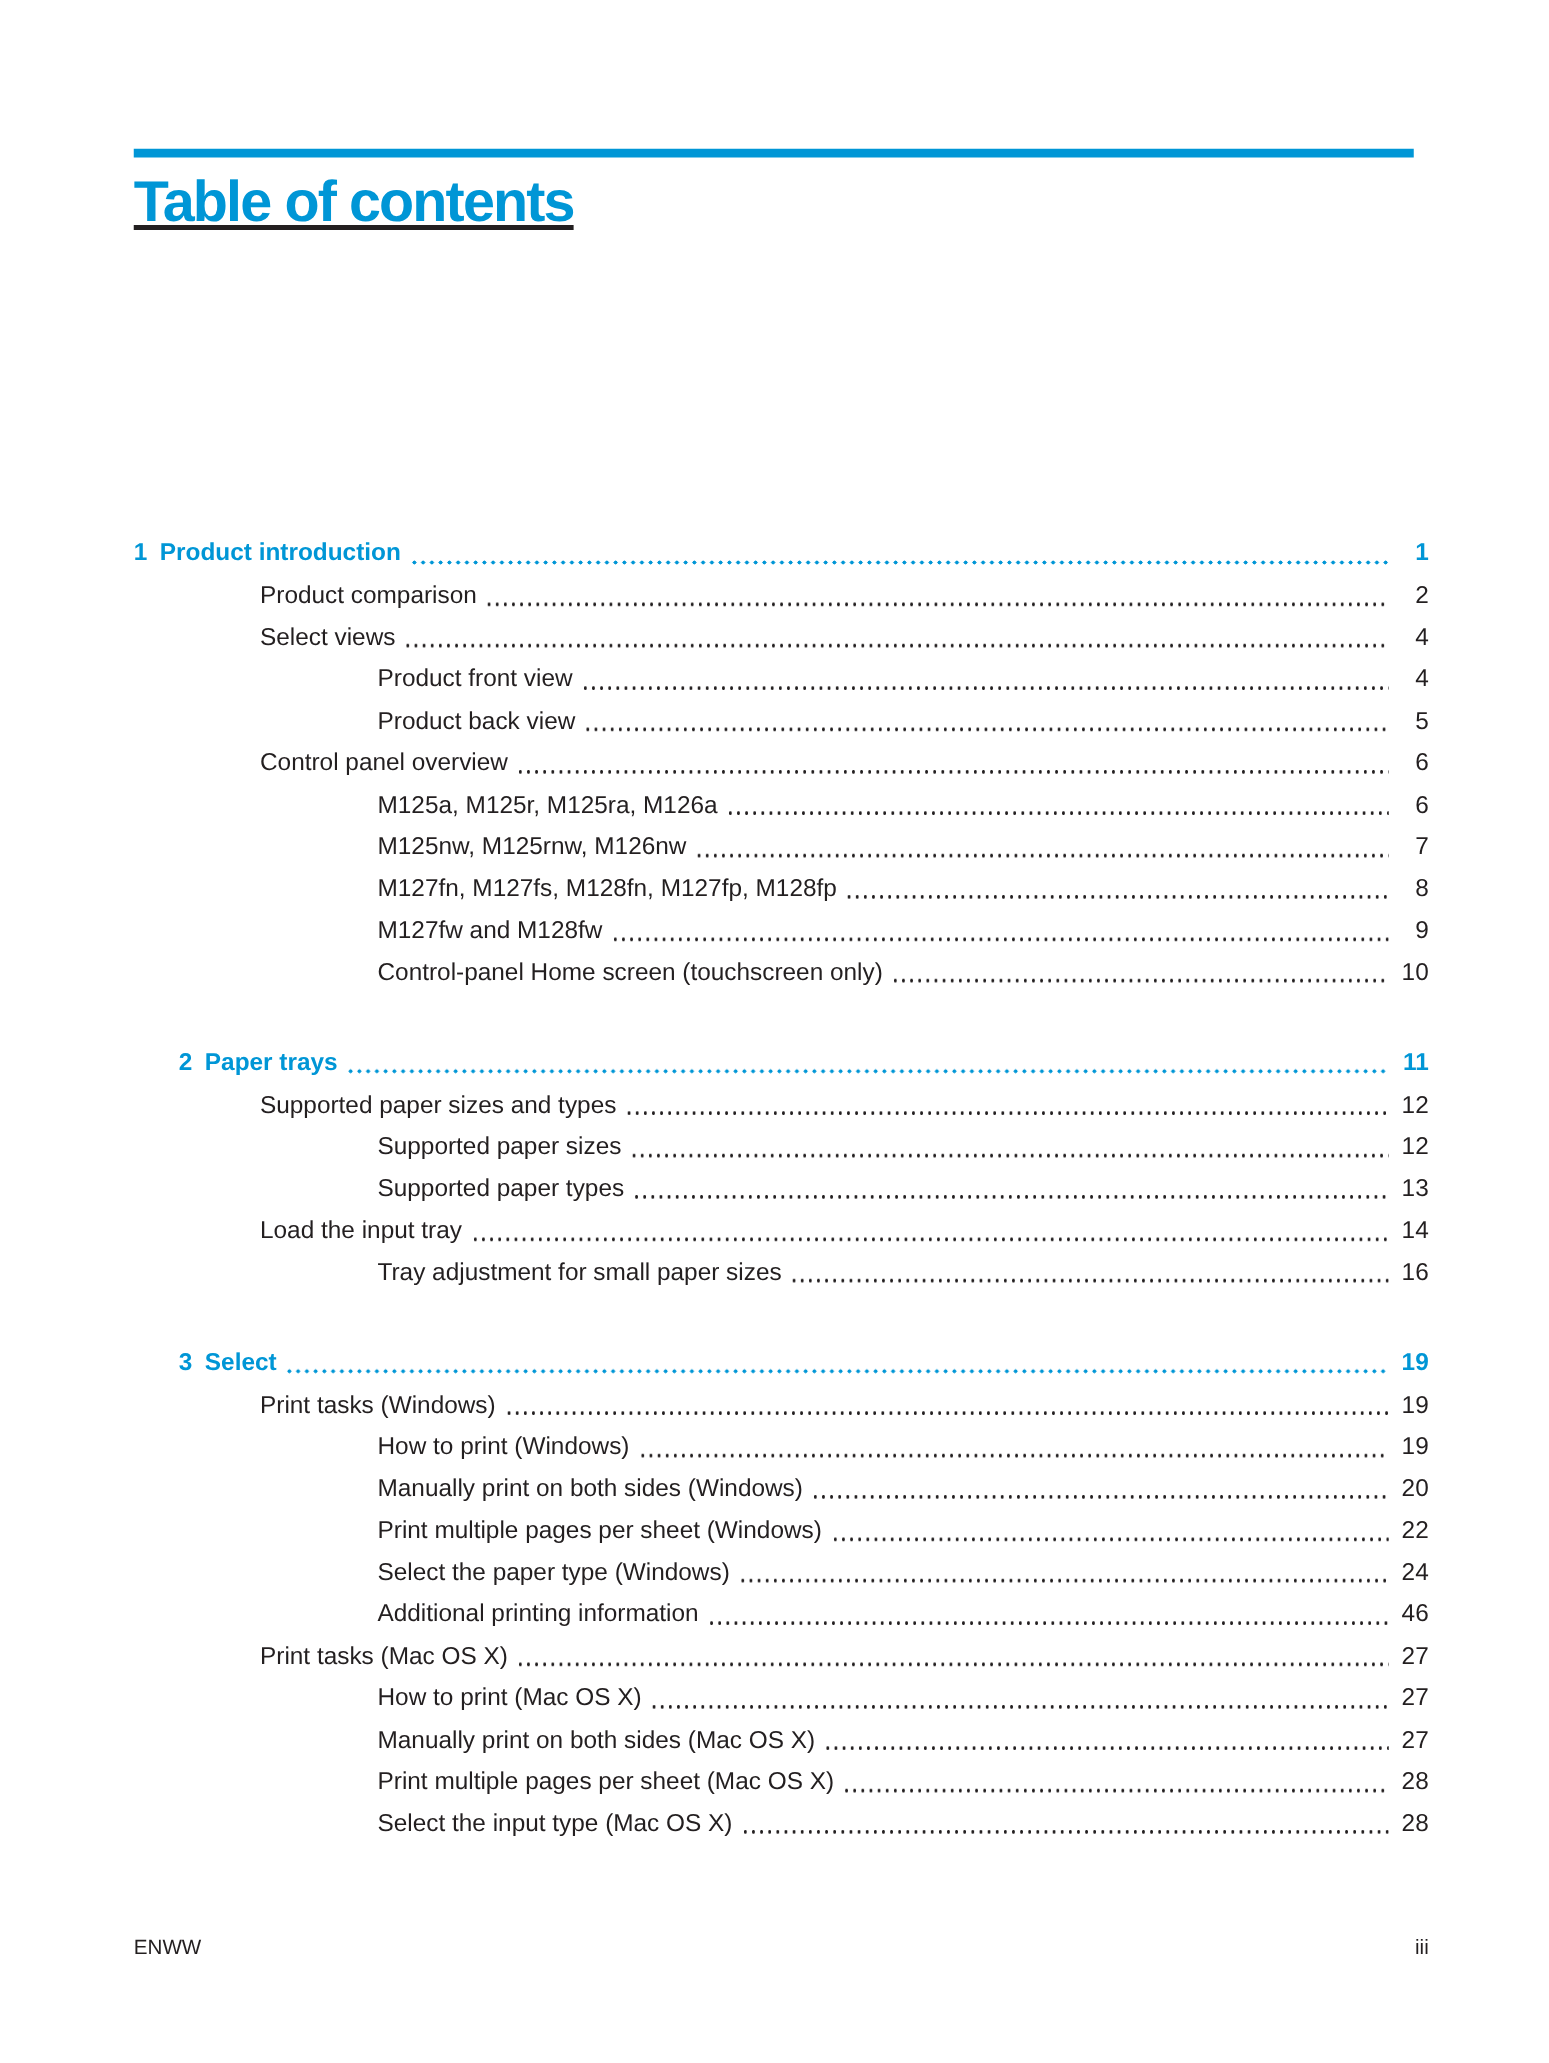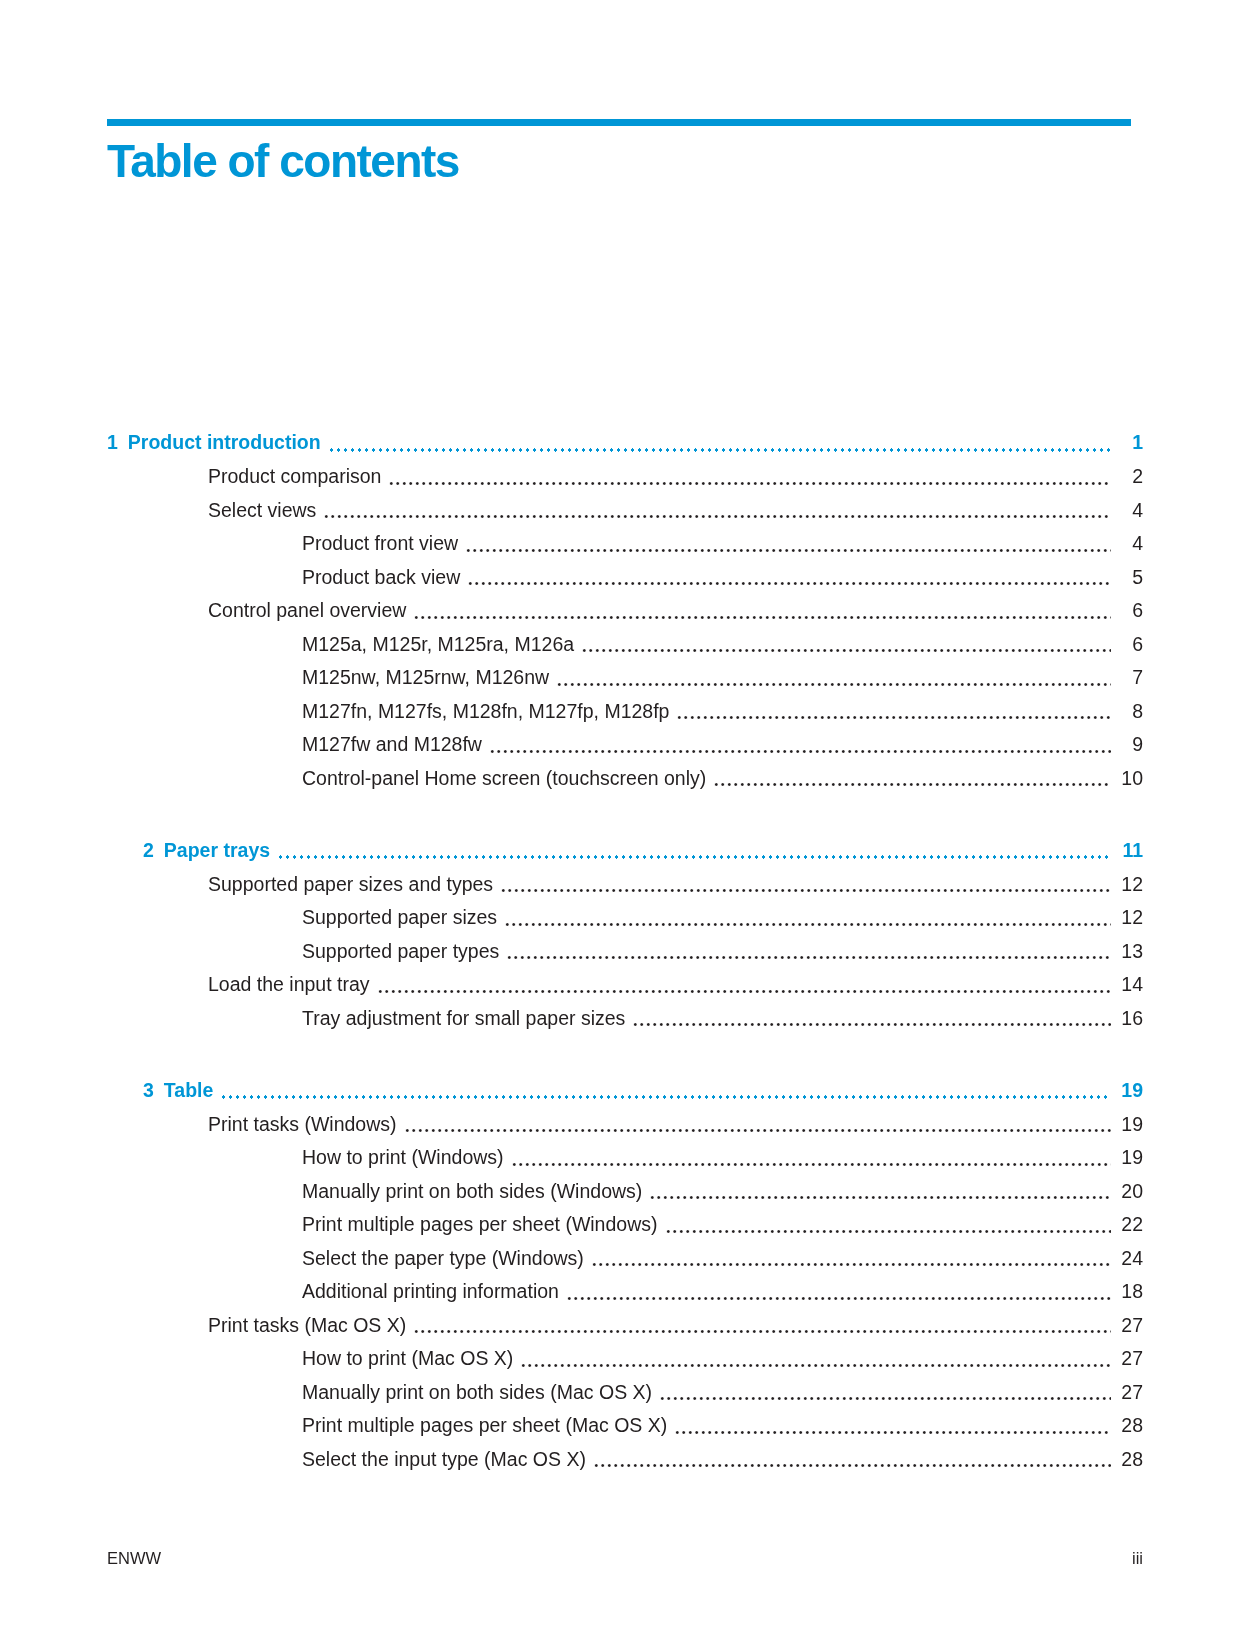--- a/index.html
+++ b/index.html
@@ -13,20 +13,21 @@
     position: relative;
     font-family: "Liberation Sans", "DejaVu Sans", sans-serif;
     color: #231f20;
     overflow: hidden;
   }
   .header {
     position: absolute;
     top: 119px;
     left: 107px;
     right: 108px;
+    text-decoration: underline;
   }
   .rule {
     height: 7px;
     background: #0096d6;
   }
   h1.doc-title {
     margin: 11px 0 0 0;
     font-size: 46px;
     line-height: 1.05;
     font-weight: 700;
@@ -178,21 +179,21 @@
       <span class="label">Load the input tray</span>
       <span class="dots"></span>
       <span class="page">14</span>
     </div>
     <div class="toc-row lvl2">
       <span class="label">Tray adjustment for small paper sizes</span>
       <span class="dots"></span>
       <span class="page">16</span>
     </div>
     <div class="toc-row chapter gap">
-      <span class="label"><span class="num">3</span><span class="txt">Table</span></span>
+      <span class="label"><span class="num">3</span><span class="txt">Select</span></span>
       <span class="dots"></span>
       <span class="page">19</span>
     </div>
     <div class="toc-row lvl1">
       <span class="label">Print tasks (Windows)</span>
       <span class="dots"></span>
       <span class="page">19</span>
     </div>
     <div class="toc-row lvl2">
       <span class="label">How to print (Windows)</span>
@@ -210,21 +211,21 @@
       <span class="page">22</span>
     </div>
     <div class="toc-row lvl2">
       <span class="label">Select the paper type (Windows)</span>
       <span class="dots"></span>
       <span class="page">24</span>
     </div>
     <div class="toc-row lvl2">
       <span class="label">Additional printing information</span>
       <span class="dots"></span>
-      <span class="page">18</span>
+      <span class="page">46</span>
     </div>
     <div class="toc-row lvl1">
       <span class="label">Print tasks (Mac OS X)</span>
       <span class="dots"></span>
       <span class="page">27</span>
     </div>
     <div class="toc-row lvl2">
       <span class="label">How to print (Mac OS X)</span>
       <span class="dots"></span>
       <span class="page">27</span>

